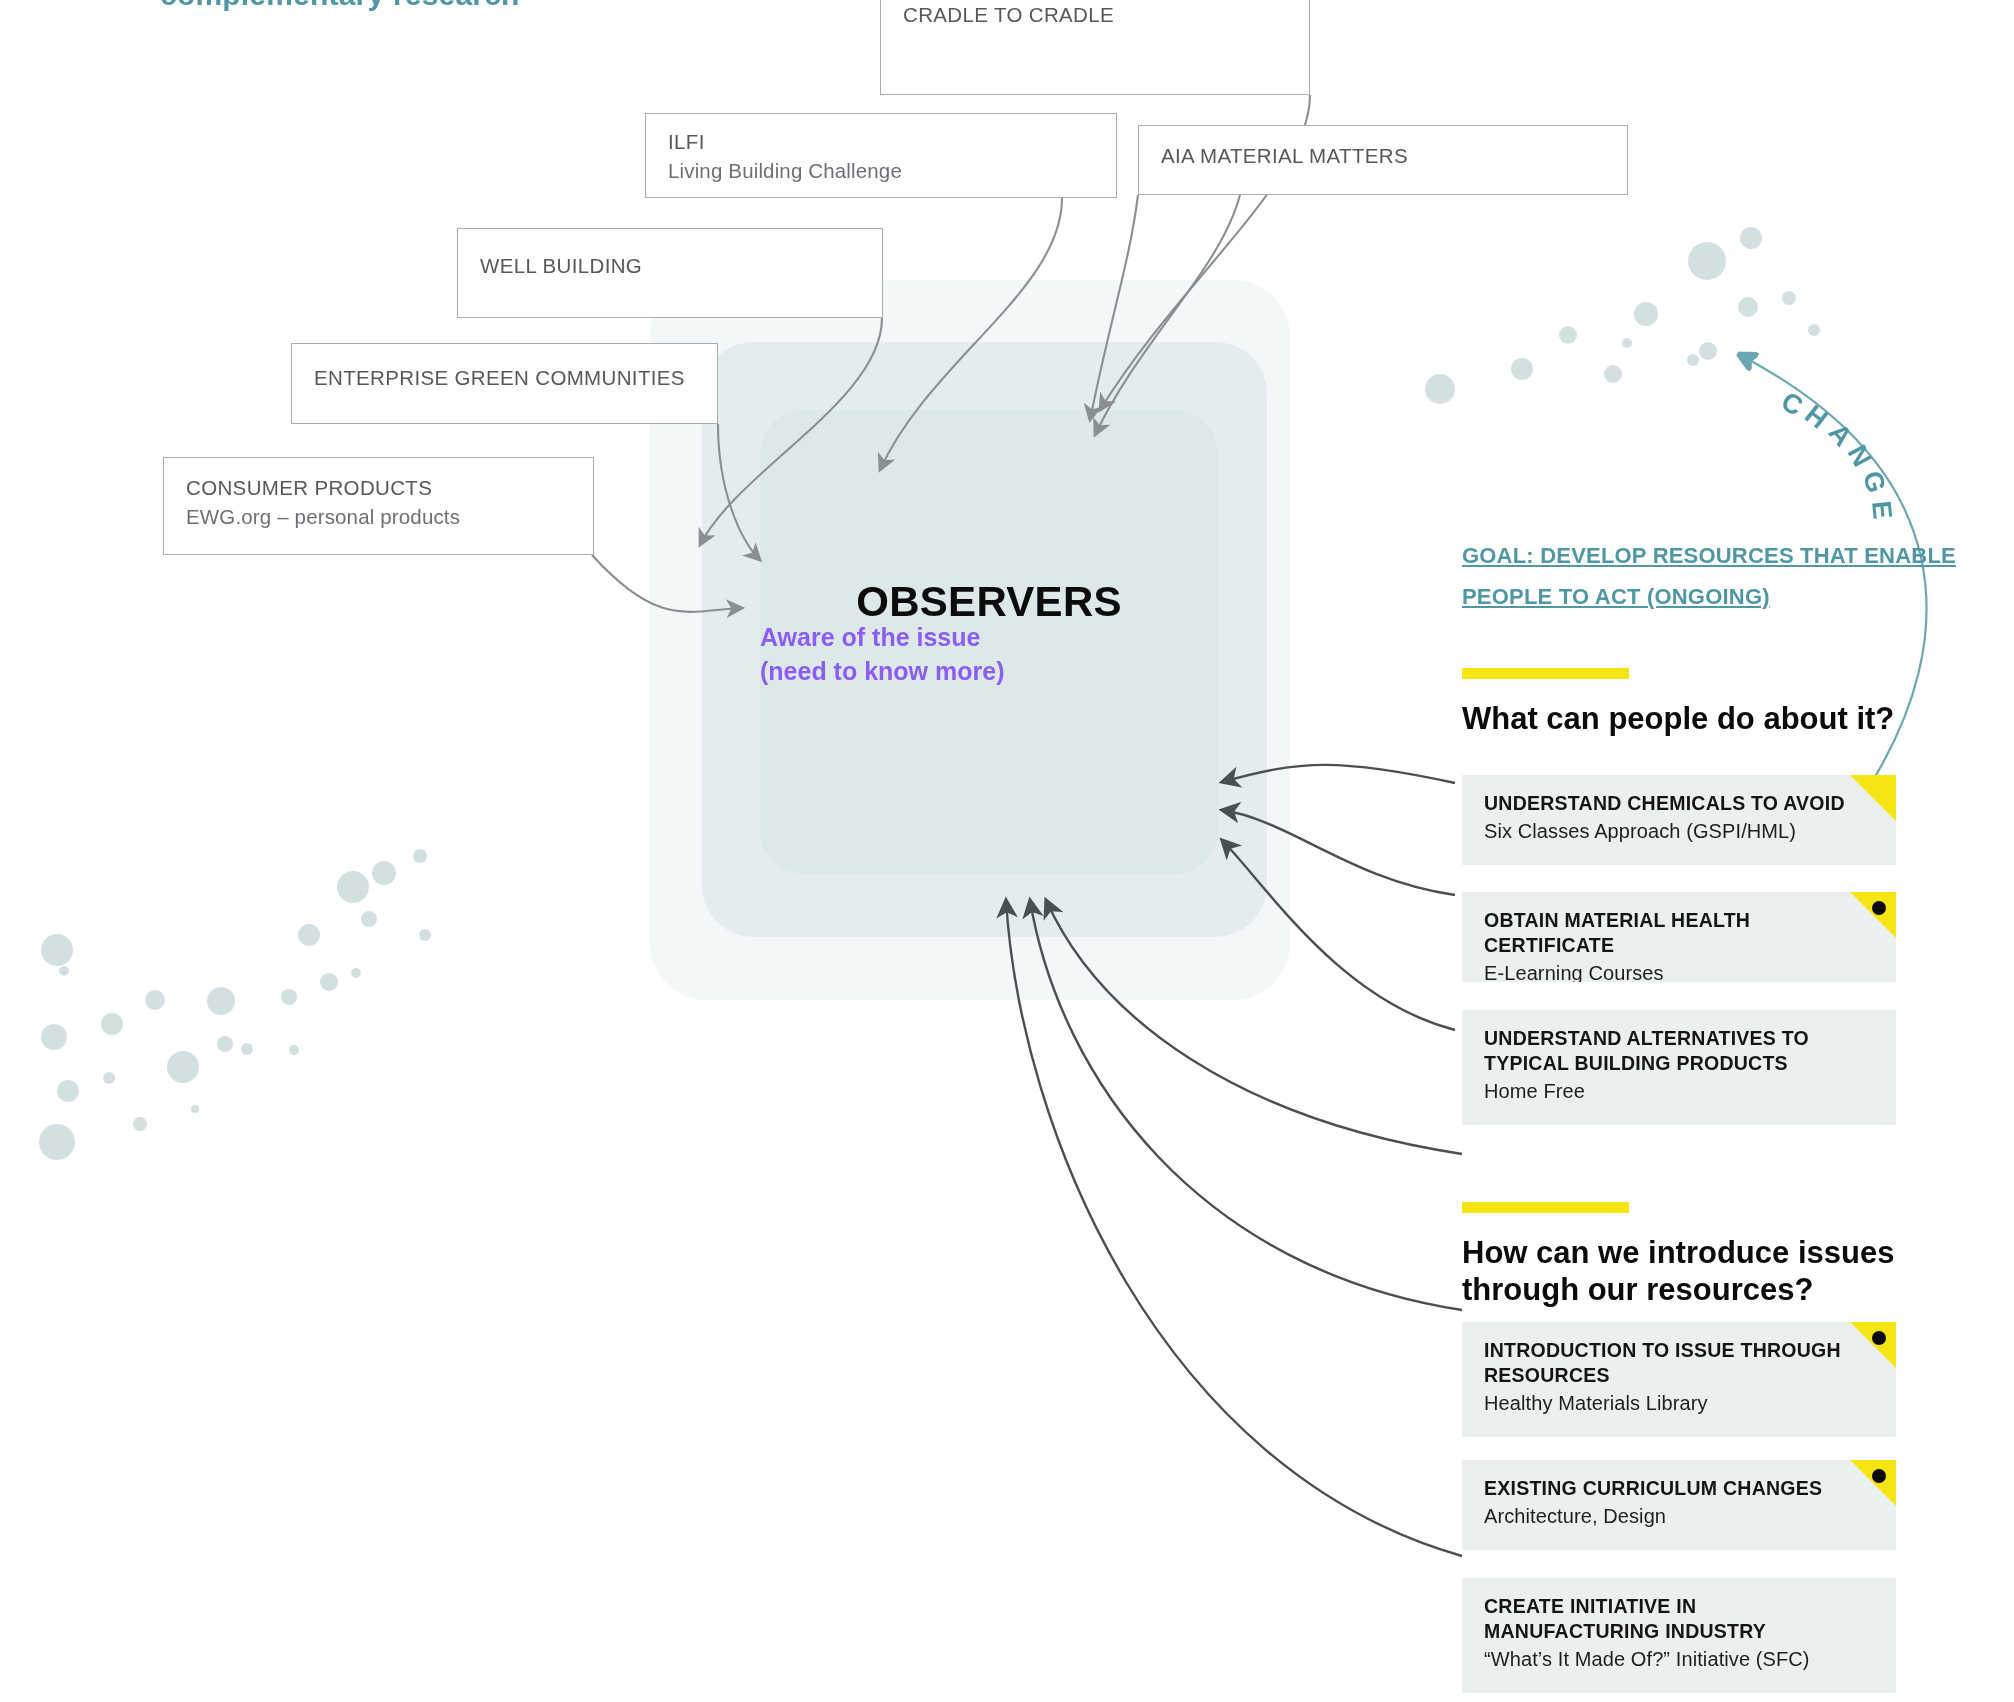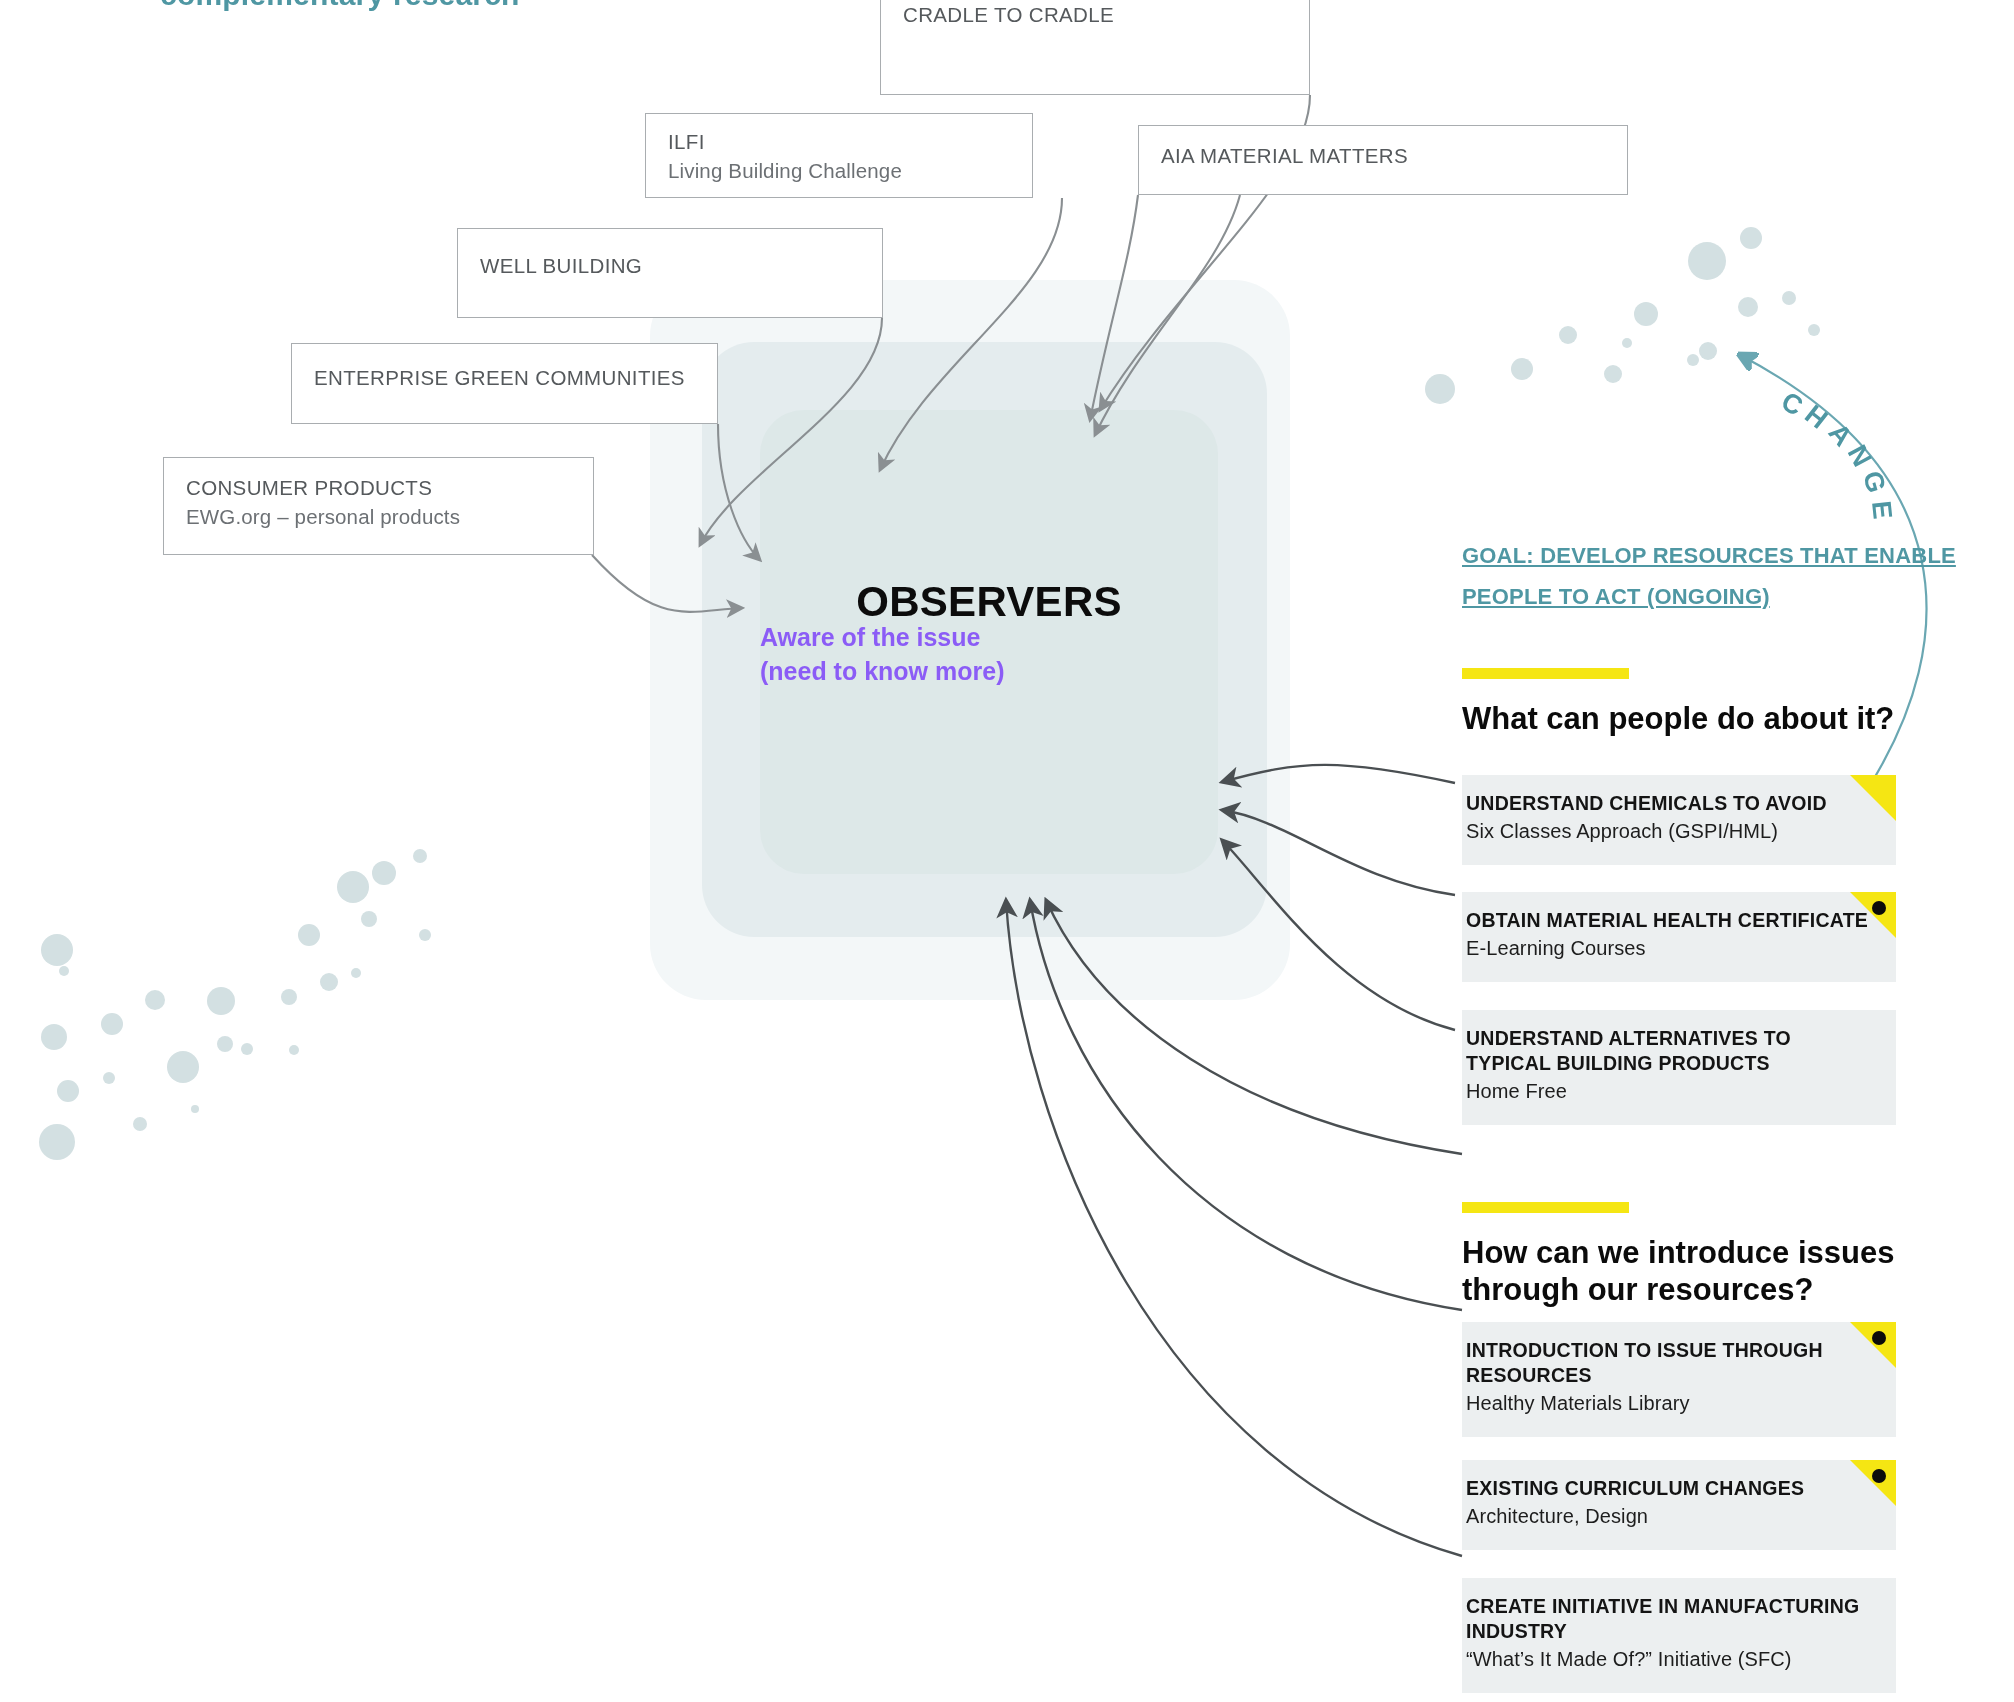--- a/index.html
+++ b/index.html
@@ -62,21 +62,21 @@
   .qhead{
     position:absolute;left:1462px;width:480px;
     font-size:31px;font-weight:700;line-height:37px;color:#0b0b0b;
   }
   .qhead-a{top:700px;}
   .qhead-b{top:1234px;}
 
   
   .card{
     position:absolute;left:1462px;width:434px;background:#eceff0;
-    box-sizing:border-box;padding:16px 22px 18px 4px;overflow:hidden;
+    box-sizing:border-box;padding:16px 22px 18px 22px;overflow:hidden;
   }
   .card .ct{
     font-size:19.5px;font-weight:700;letter-spacing:.25px;line-height:25px;
     color:#141414;
   }
   .card .cs{
     font-size:20px;letter-spacing:.1px;line-height:27px;color:#1d1d1d;margin-top:2px;
   }
   .corner{
     position:absolute;right:0;top:0;width:0;height:0;
@@ -213,21 +213,21 @@
   </div>
 
   <div class="srcbox" style="left:880px;top:-18px;width:430px;height:113px;">
     <div class="t1">CRADLE TO CRADLE</div>
   </div>
 
   <div class="srcbox" style="left:1138px;top:125px;width:490px;height:70px;">
     <div class="t1" style="top:18px;">AIA MATERIAL MATTERS</div>
   </div>
 
-  <div class="srcbox" style="left:645px;top:113px;width:388px;height:85px;">
+  <div class="srcbox" style="left:645px;top:113px;width:472px;height:85px;">
     <div class="t1" style="top:16px;">ILFI</div>
     <div class="t2" style="top:45px;">Living Building Challenge</div>
   </div>
 
   <div class="srcbox" style="left:457px;top:228px;width:426px;height:90px;">
     <div class="t1" style="top:25px;">WELL BUILDING</div>
   </div>
 
   <div class="srcbox" style="left:163px;top:457px;width:431px;height:98px;">
     <div class="t1" style="top:18px;">CONSUMER PRODUCTS</div>

